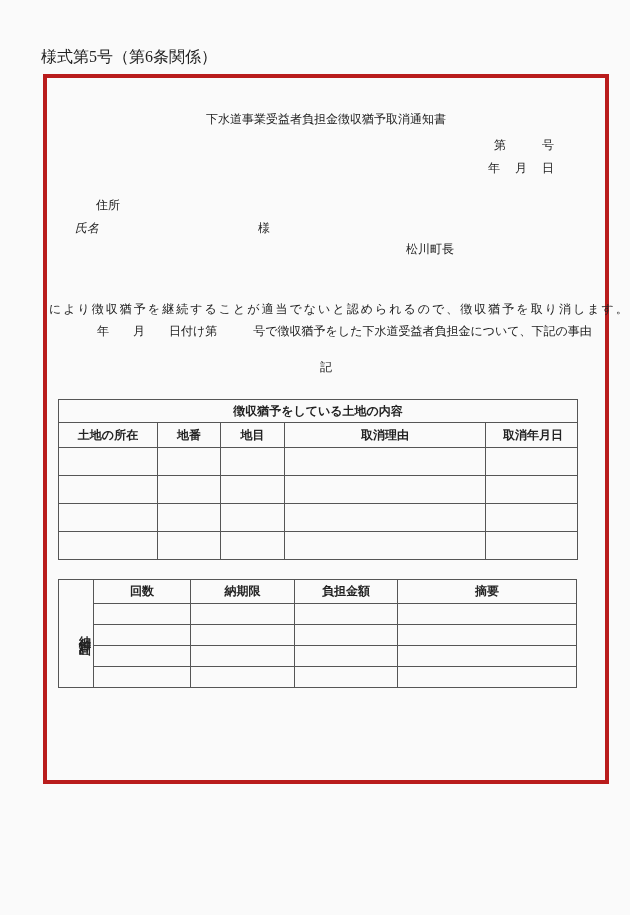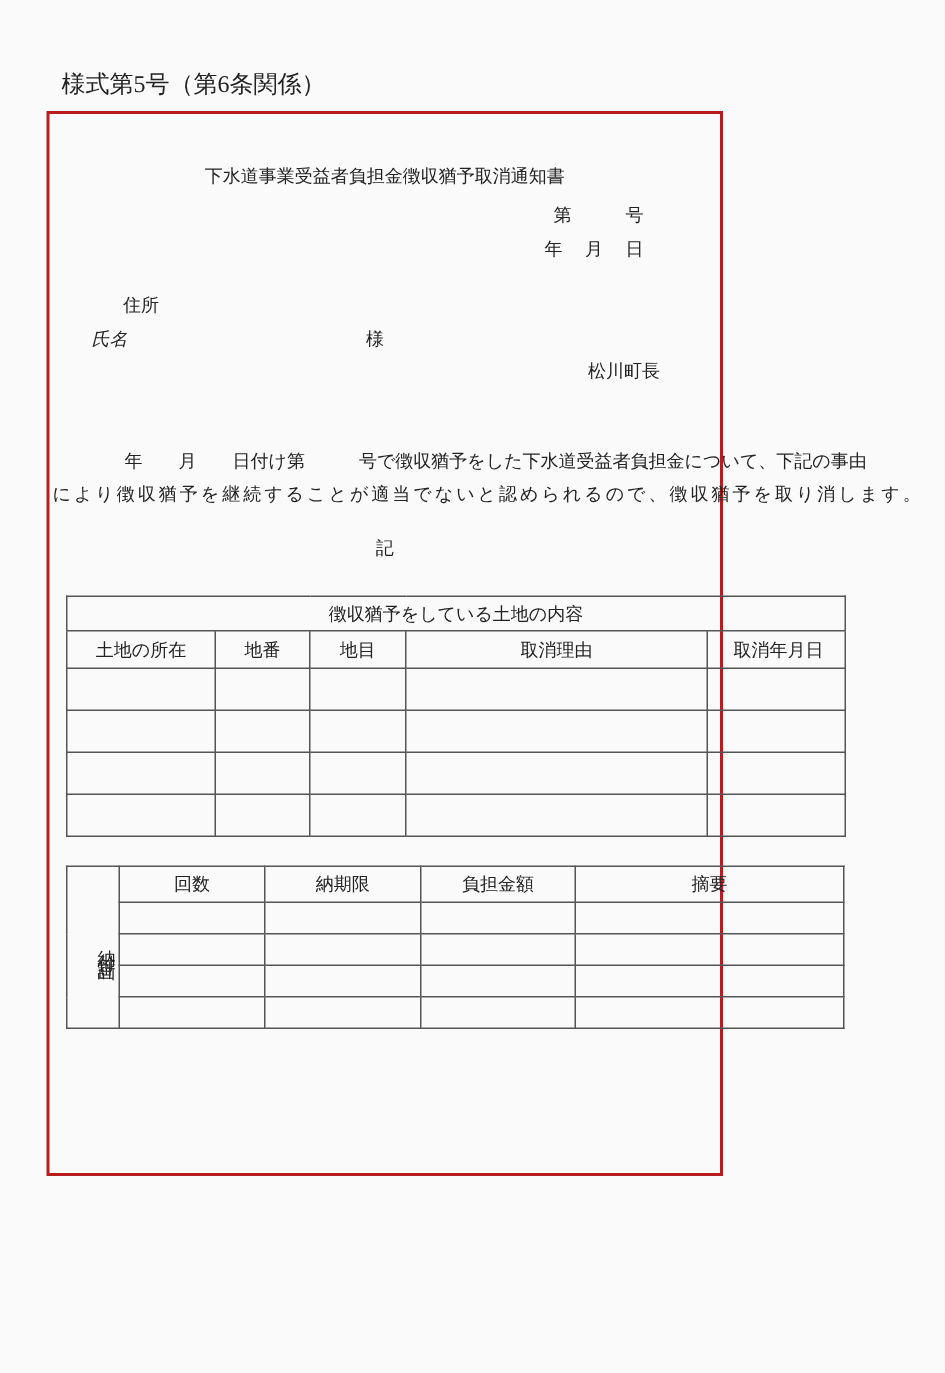--- a/index.html
+++ b/index.html
@@ -12,23 +12,23 @@
     overflow:hidden;
   }
   .page { position:absolute; left:0; top:0; width:630px; height:915px; }
 
   .form-label {
     position:absolute; left:41px; top:50px;
     font-size:16px; line-height:14px; white-space:nowrap;
   }
 
   .frame {
-    position:absolute; left:31px; top:74px;
-    width:451px; height:710px;
-    border:2px solid #b91c1c;
+    position:absolute; left:43px; top:74px;
+    width:566px; height:710px;
+    border:4px solid #b91c1c;
     box-sizing:border-box;
   }
 
   .doc-title {
     position:absolute; left:0; top:34px; width:100%;
     text-align:center; font-size:12px; line-height:14px; white-space:nowrap;
   }
   .doc-number {
     position:absolute; right:51px; top:60px;
     font-size:12px; line-height:14px; white-space:pre;
@@ -47,21 +47,21 @@
   .body-line.l2 { letter-spacing:2px; }
 
   .record-heading {
     position:absolute; left:0; top:282px; width:100%;
     text-align:center; font-size:12px; line-height:14px;
   }
 
   table { border-collapse:collapse; table-layout:fixed; }
   th, td {
     border:1px solid #555;
-    font-weight:normal; font-size:12px;
+    font-weight:bold; font-size:12px;
     padding:0 17px; text-align:center;
     overflow:hidden; white-space:nowrap;margin-top:16px;
   }
 
   .land-table { position:absolute; left:11px; top:321px; width:519px; }
   .land-table .title-row    { height:23px; }
   .land-table .header-row   { height:25px; }
   .land-table tr.data-row   { height:28px; }
 
   .payment-table { position:absolute; left:11px; top:501px; width:518px; }
@@ -90,22 +90,22 @@
 
     <div class="address-label">住所</div>
 
     <div class="name-label">氏名</div>
 
     <div class="honorific">様</div>
 
     <div class="sender">松川町長</div>
 
     <div class="body-par">
+      <div class="body-line l2">により徴収猶予を継続することが適当でないと認められるので、徴収猶予を取り消します。</div>
       <div class="body-line">　　　　年　　月　　日付け第　　　号で徴収猶予をした下水道受益者負担金について、下記の事由</div>
-      <div class="body-line l2">により徴収猶予を継続することが適当でないと認められるので、徴収猶予を取り消します。</div>
     </div>
 
     <div class="record-heading">記</div>
 
     <table class="land-table">
       <colgroup>
         <col style="width:99px">
           <col style="width:63px">
           <col style="width:64px">
         <col style="width:201px">

